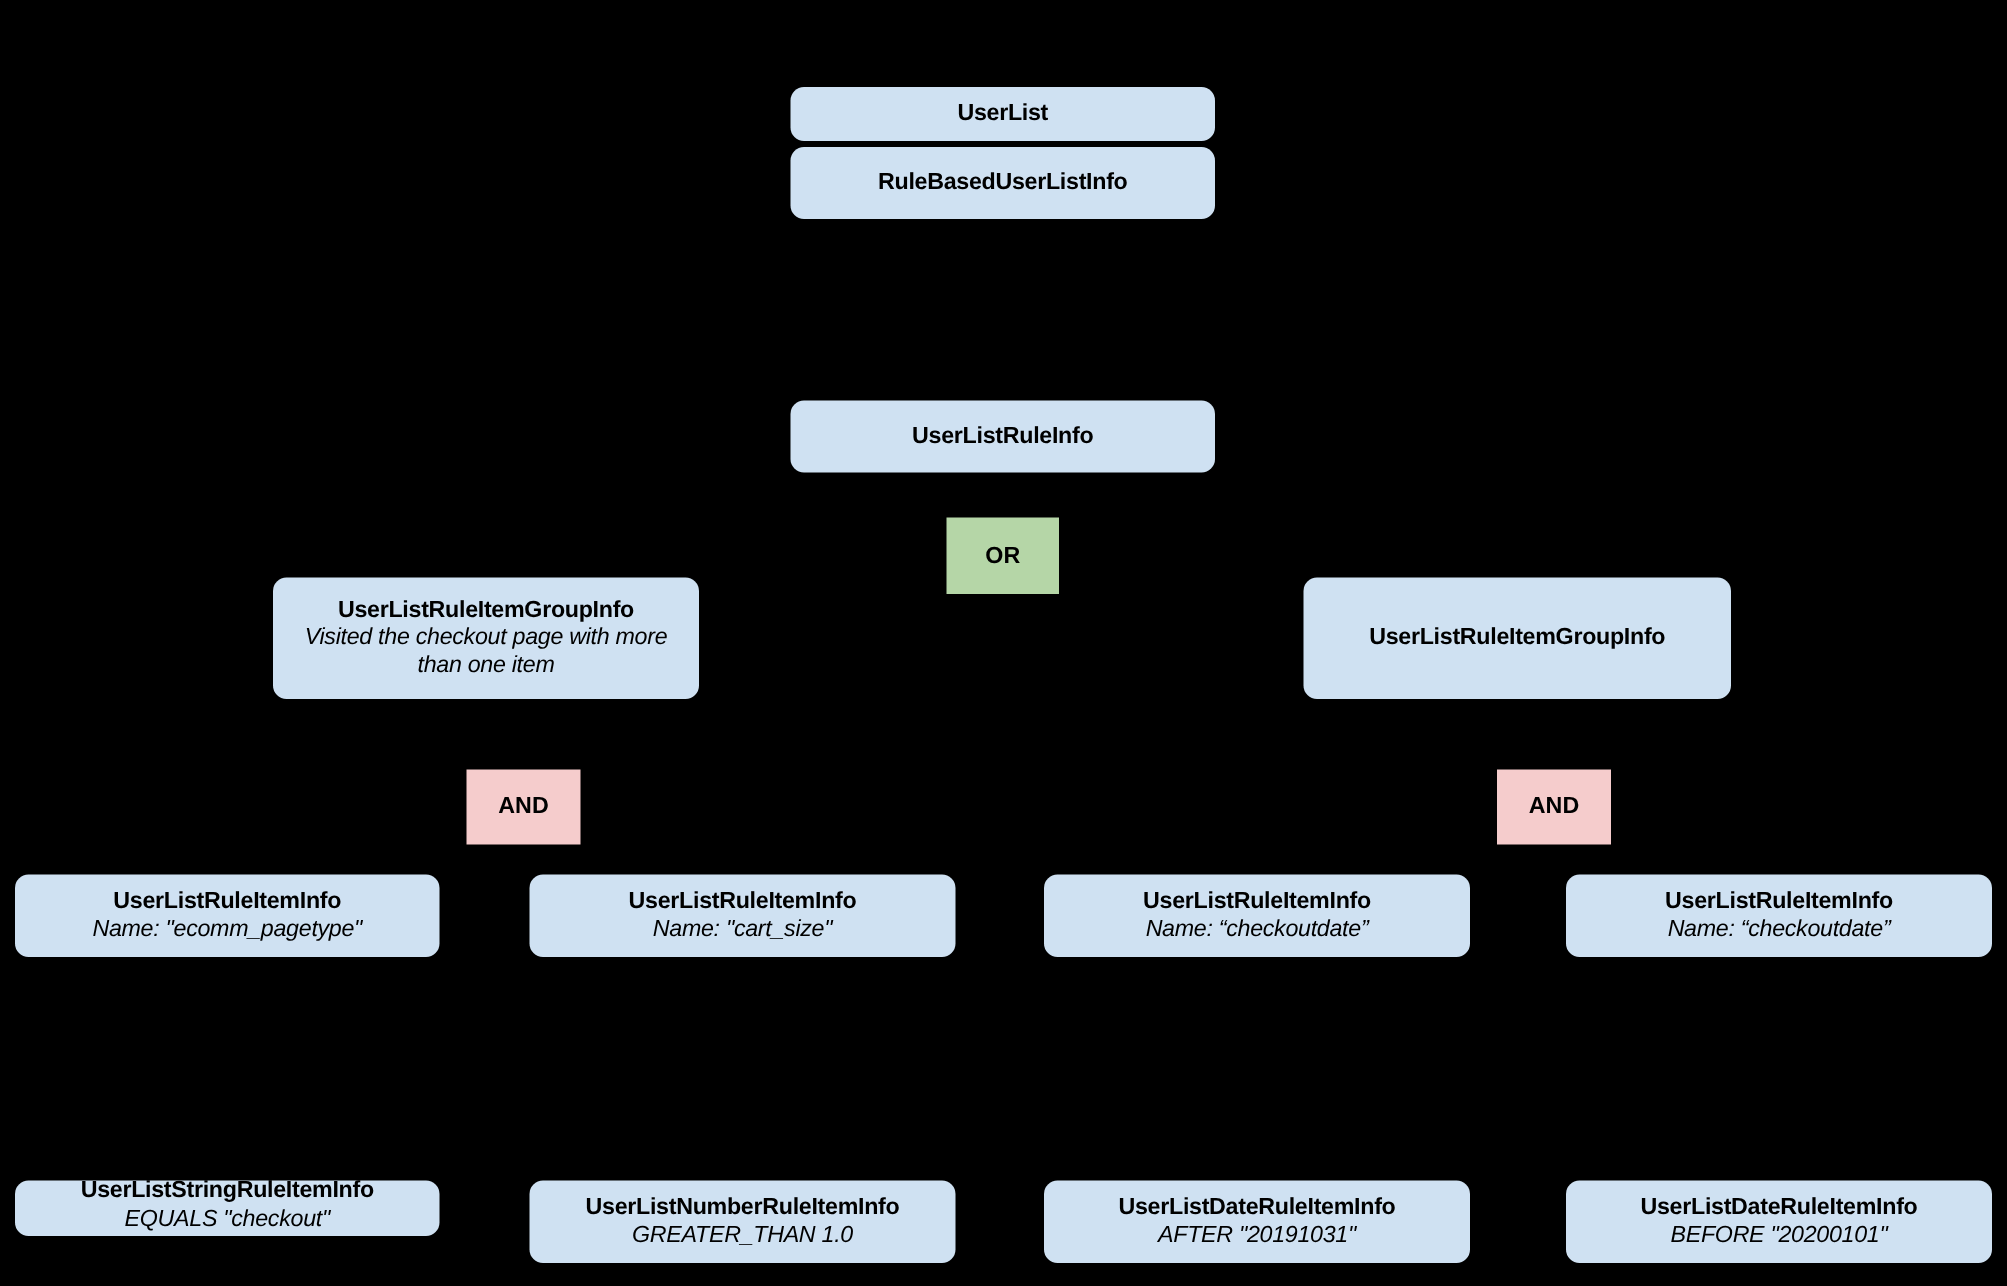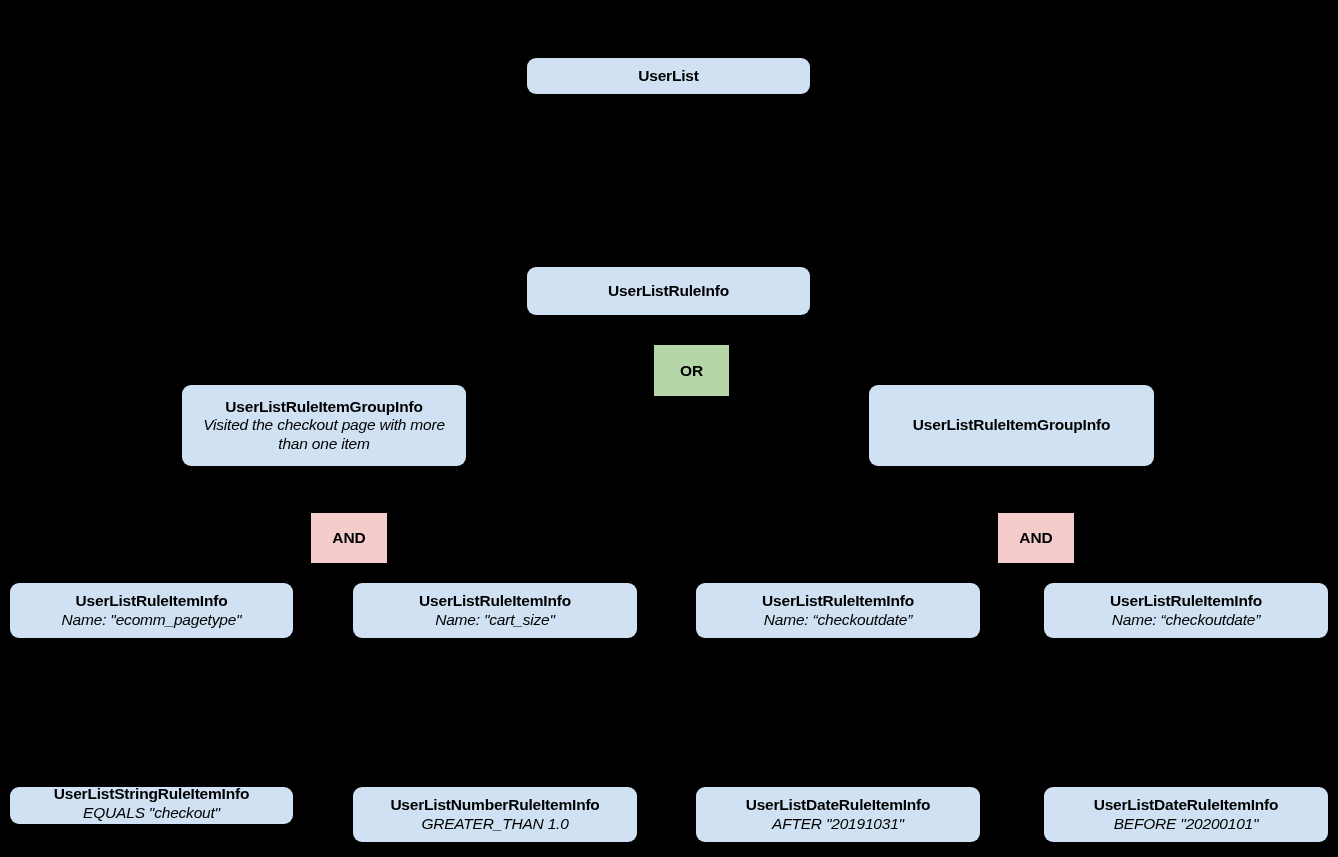--- a/index.html
+++ b/index.html
@@ -97,27 +97,30 @@
     <line x1="151" y1="638" x2="151" y2="787"></line>
     <line x1="494" y1="638" x2="494" y2="787"></line>
     <line x1="838" y1="638" x2="838" y2="787"></line>
     <line x1="1186" y1="638" x2="1186" y2="787"></line>
   </svg>
 
   <div class="node" style="left:527px; top:14px; width:283px; height:36px;margin-top:44px;">
     <span class="title">UserList</span>
   </div>
 
+  <div class="node" style="left:527px; top:98px; width:283px; height:48px;">
+    <span class="title">RuleBasedUserListInfo</span>
+  </div>
 
 
   <div class="node" style="left:527px; top:267px; width:283px; height:48px;">
     <span class="title">UserListRuleInfo</span>
   </div>
 
-  <div class="op op-or" style="left:631px; top:345px; width:75px; height:51px;margin-left:23px;">
+  <div class="op op-or" style="left:631px; top:345px; width:75px; height:51px;">
     <span>OR</span>
   </div>
 
   <div class="node" style="left:182px; top:385px; width:284px; height:81px;">
     <span class="title">UserListRuleItemGroupInfo</span>
     <span class="sub">Visited the checkout page with more than one item</span>
   </div>
 
   <div class="node" style="left:869px; top:385px; width:285px; height:81px;">
     <span class="title">UserListRuleItemGroupInfo</span>

